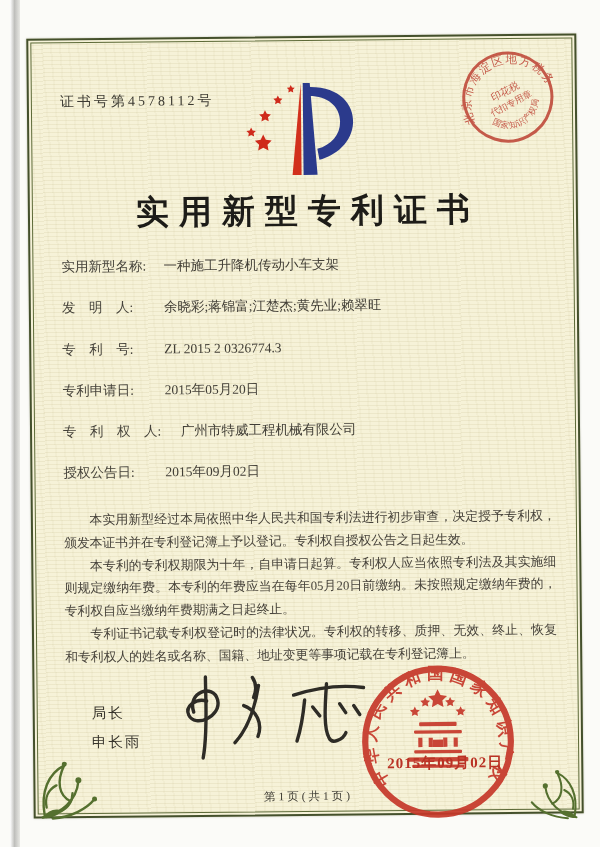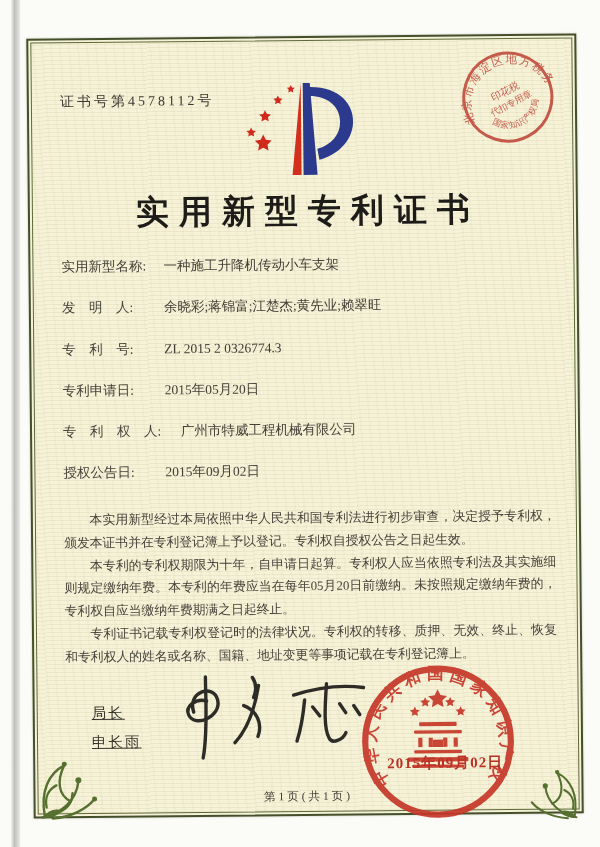--- a/index.html
+++ b/index.html
@@ -30,21 +30,21 @@
   .logo{position:absolute;left:200px;top:32px;width:140px;height:112px;}
   .title{position:absolute;left:0;top:148px;width:100%;text-align:center;
     font-size:33px;font-weight:bold;color:#1d1c18;letter-spacing:10px;text-indent:10px;}
   .fields{position:absolute;left:28px;top:214px;width:492px;}
   .field-row{display:flex;margin-bottom:21px;font-size:13.5px;color:#44413a;line-height:1.5;}
   .field-label{flex:0 0 102px;color:#45423a;}
   .field-value{flex:1;color:#413e36;}
   .body-text{position:absolute;left:28px;top:466px;width:492px;
     font-size:12.8px;line-height:1.78;color:#46423a;text-align:justify;}
   .body-text p{margin:0;text-indent:2em;}
-  .director{position:absolute;left:54px;top:656px;font-size:14.5px;color:#37342c;line-height:2.0;letter-spacing:2px;text-decoration:underline;}
+  .director{position:absolute;left:54px;top:656px;font-size:14.5px;color:#37342c;line-height:2.0;letter-spacing:2px;}
   .signature{position:absolute;left:126px;top:628px;width:230px;height:100px;}
   .seal{position:absolute;left:322px;top:624px;width:156px;height:156px;opacity:.92;}
   .seal-date{position:absolute;left:314px;top:714px;width:186px;text-align:center;
     font-size:15px;font-weight:bold;color:#b93224;letter-spacing:1px;font-family:"Liberation Serif",serif;}
   .footer{position:absolute;left:0;top:748px;width:100%;text-align:center;
     font-size:11.5px;color:#3c3a32;letter-spacing:3px;}
   .ornament-bl{position:absolute;left:-8px;top:668px;width:112px;height:112px;}
   .ornament-br{position:absolute;left:452px;top:688px;width:96px;height:96px;transform:scale(-1,1);}
   .defs-holder{position:absolute;width:0;height:0;overflow:hidden;}
 </style>

